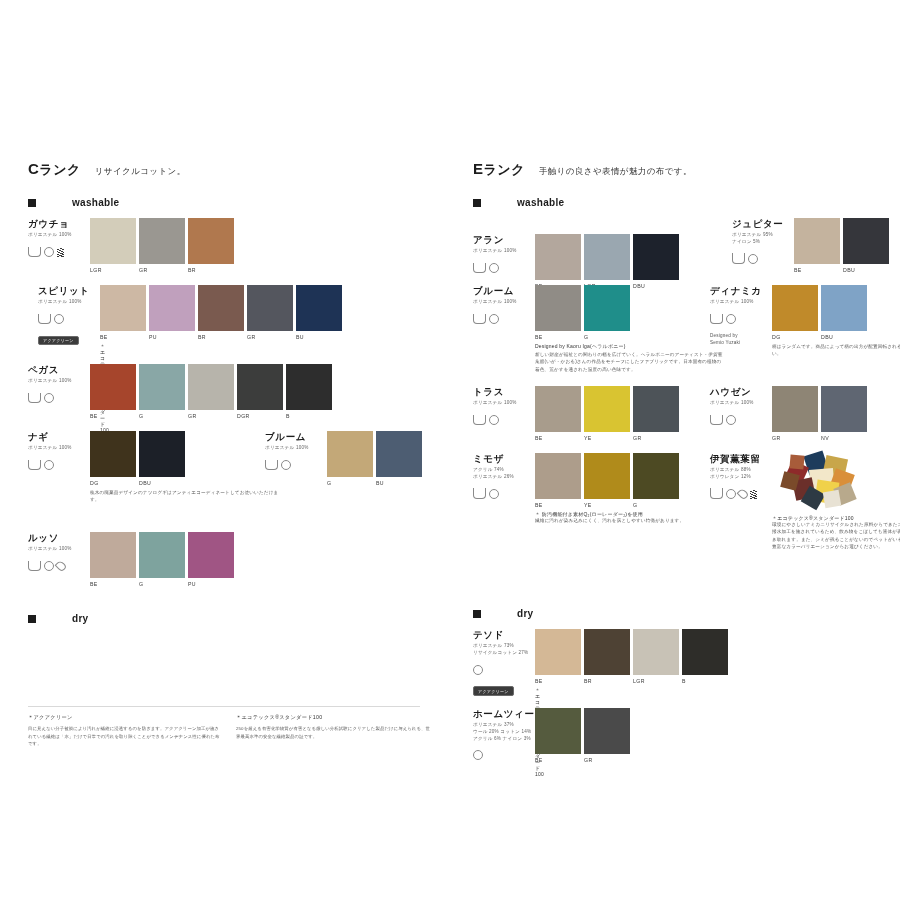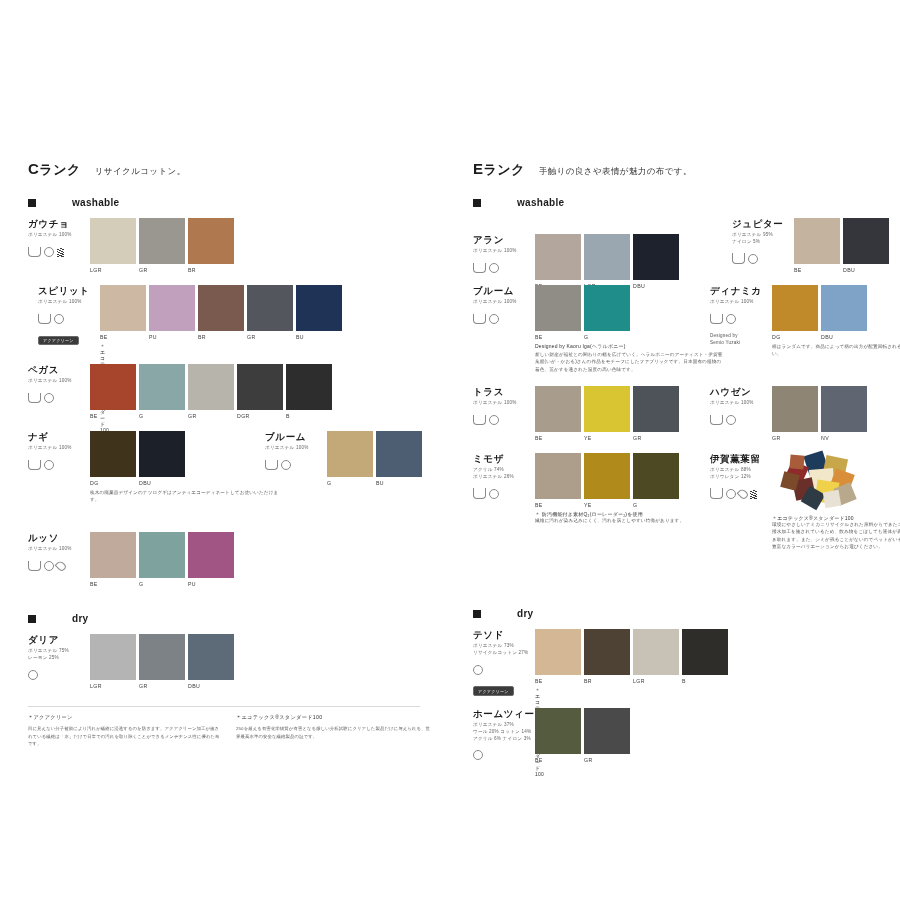--- a/index.html
+++ b/index.html
@@ -260,47 +260,20 @@
               </div>
             </div>
 
            </div>
         </div>
         <div style="height:14px;"></div>
         <div class="sec-head">
                 <span class="sec-sq"></span>
                 <span class="sec-label">dry</span>
               </div>
-        <div class="row" style="height:61px;">
-          <div class="grp" style="left:0px;top:0;">
-             <div class="meta">
-               <div class="f-name">ダリア</div>
-               <div class="f-comp">ポリエステル 75%<br>レーヨン 25%</div>
-               <div class="icons">
-                <span><span class="ic ic-circ"></span></span>
-              </div>
-
-             </div>
-             <div class="sw-wrap" style="position:absolute;left:0;top:0;">
-              <div class="sw" style="left:62px;top:0;">
-                <div class="sw-c" style="background:#b4b4b4;"></div>
-                <div class="sw-lbl">LGR</div>
-              </div>
-              <div class="sw" style="left:111px;top:0;">
-                <div class="sw-c" style="background:#7d8287;"></div>
-                <div class="sw-lbl">GR</div>
-              </div>
-              <div class="sw" style="left:160px;top:0;">
-                <div class="sw-c" style="background:#5d6a77;"></div>
-                <div class="sw-lbl">DBU</div>
-              </div>
-            </div>
-
-           </div>
-        </div>
       </div>
       <div class="col col-right">
         <div class="rank-head">
               <div class="rank-letter"><span class="big">E</span>ランク</div>
               <div class="rank-desc">手触りの良さや表情が魅力の布です。</div>
             </div>
         <div class="sec-head">
                 <span class="sec-sq"></span>
                 <span class="sec-label">washable</span>
               </div>

